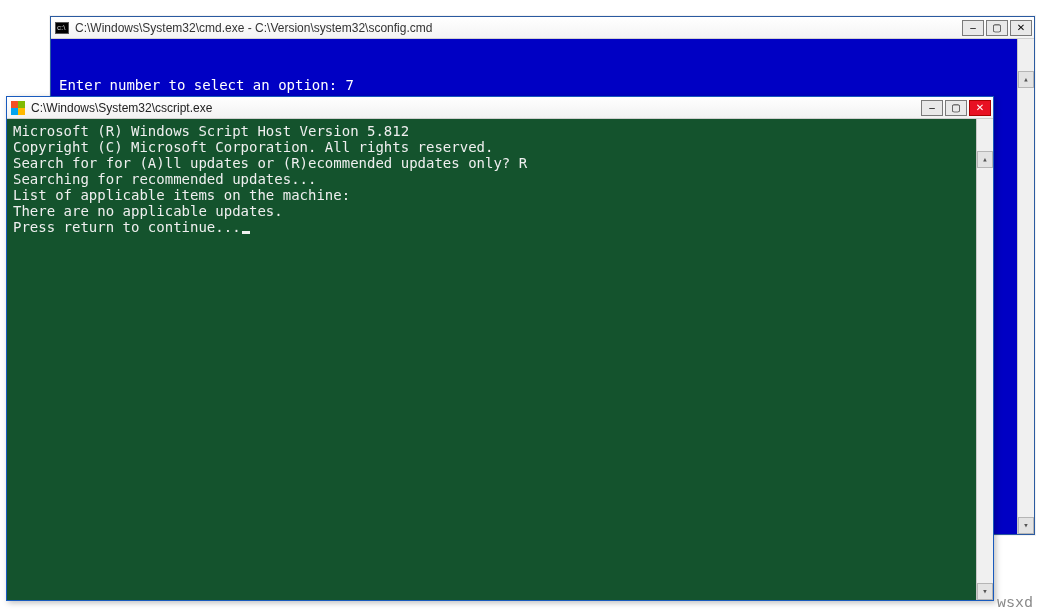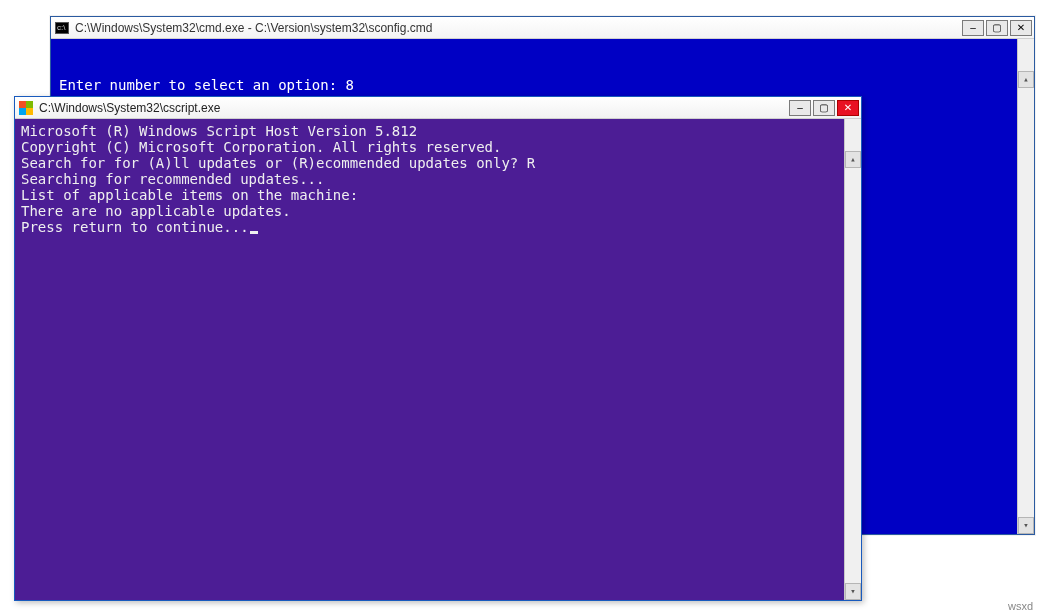--- a/index.html
+++ b/index.html
@@ -10,23 +10,23 @@
     height: 612px;
     background: #ffffff;
     font-family: "Segoe UI", Tahoma, sans-serif;
     position: relative;
     overflow: hidden;
   }
   .watermark {
     position: absolute;
     right: 4px;
     bottom: 0px;
-    font-size: 11px;
+    font-size: 15px;
     color: #888;
-    font-family: Liberation Sans, sans-serif;
+    font-family: Liberation Mono, monospace;
   }
   
   .win-back {
     position: absolute;
     left: 50px;
     top: 16px;
     width: 985px;
     height: 519px;
     border: 1px solid #2a5aa0;
     background: #fff;
@@ -92,23 +92,23 @@
     text-align:center;
     line-height:14px;
     color:#555;
   }
   .back-scroll .arrow.bottom, .front-scroll .arrow.bottom {
     position:absolute; bottom:0; left:0; right:0;
   }
   
   .win-front {
     position: absolute;
-    left: 14px;
+    left: 6px;
     top: 96px;
-    width: 848px;
+    width: 988px;
     height: 505px;
     border: 1px solid #185abd;
     background: #fff;
     box-shadow: 2px 2px 6px rgba(0,0,0,0.25);
   }
   .titlebar-front {
     height: 22px;
     background: linear-gradient(#ffffff,#f2f2f2);
     border-bottom: 1px solid #cfcfcf;
     display: flex;
@@ -125,21 +125,21 @@
   .title-icon-script .flag {
     position:absolute; width:7px; height:7px;
   }
   .title-icon-script .r { background:#f25022; left:0; top:0;}
   .title-icon-script .g { background:#7fba00; left:7px; top:0;}
   .title-icon-script .b { background:#00a4ef; left:0; top:7px;}
   .title-icon-script .y { background:#ffb900; left:7px; top:7px;}
   .front-body {
     position: relative;
     height: calc(100% - 22px);
-    background: #4c1d95;
+    background: #14532d;
     color: #efefef;
     font-family: Consolas, "Lucida Console", monospace;
     font-size: 14px;
     line-height: 16px;
     padding: 4px 6px;
     white-space: pre;
   }
   .front-scroll {
     position: absolute;
     right: 0; top: 0; bottom: 0;
@@ -173,21 +173,21 @@
       <div class="win-btn">
           <span>▢</span>
         </div>
       <div class="win-btn">
           <span>✕</span>
         </div>
     </div>
   </div>
   <div class="back-body">
 <span class="line"></span>
-<span class="line">Enter number to select an option: 8</span>
+<span class="line">Enter number to select an option: 7</span>
     <div class="back-scroll">
       <div class="arrow"><span>▴</span></div>
       <div class="arrow bottom"><span>▾</span></div>
     </div>
   </div>
 </div>
 
 <div class="win-front">
   <div class="titlebar-front">
     <div class="title-icon-script">

